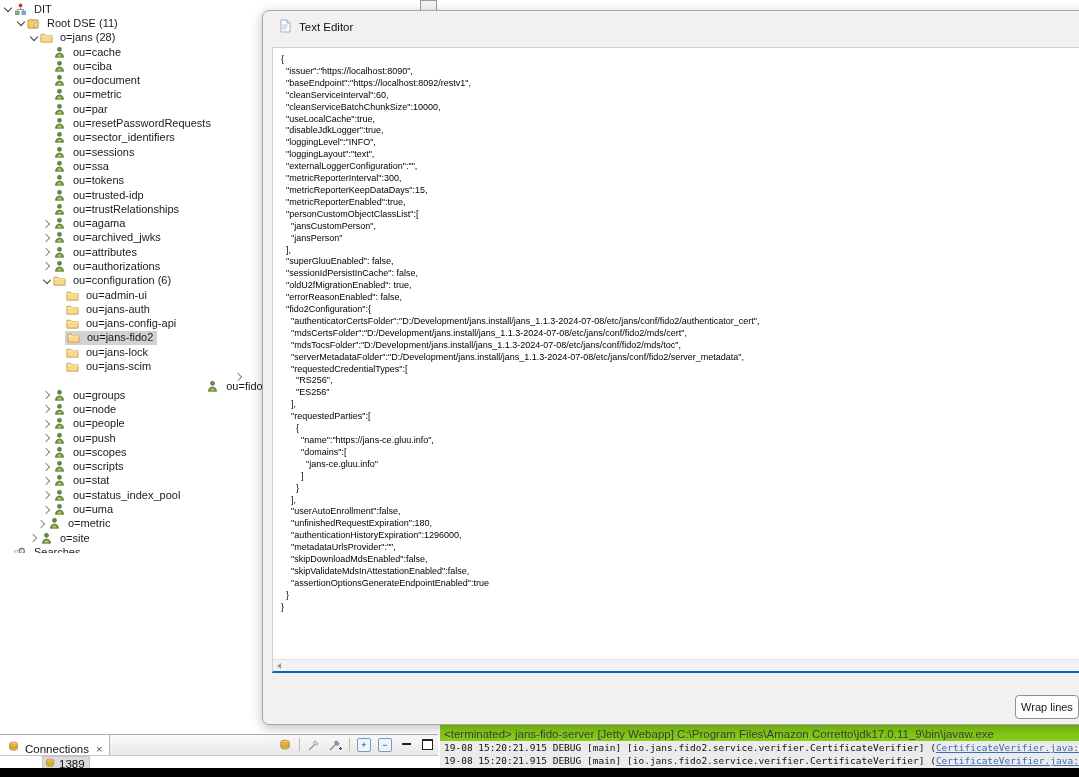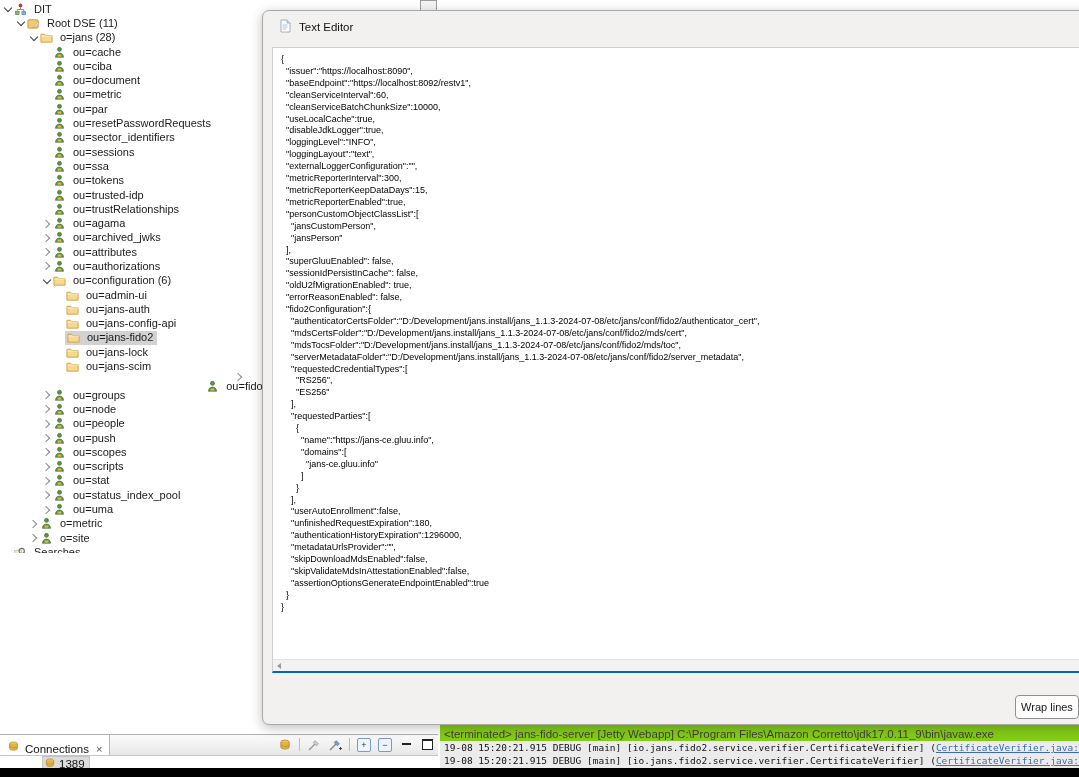--- a/index.html
+++ b/index.html
@@ -590,21 +590,21 @@
           <span class="tree-icon">
             <svg viewBox="0 0 14 14">
               <circle cx="7" cy="3.6" r="2.2" fill="#5b9144" stroke="#3e6b2d" stroke-width=".6"></circle>
               <path d="M2.6 12.2c0-3 2-4.6 4.4-4.6s4.4 1.6 4.4 4.6z" fill="#5b9144" stroke="#3e6b2d" stroke-width=".6"></path>
               <rect x="5" y="9.2" width="4" height="2.2" fill="#e3b84e"></rect>
             </svg>
           </span>
           <span class="tree-label">ou=uma</span>
         </span>
       </div>
-      <div class="tree-row" style="padding-left: 28px;">
+      <div class="tree-row" style="padding-left: 28px; margin-left: 8px;">
         <span class="chev-box">
           <span class="chev closed"></span>
         </span>
         <span style="display: inline-flex; align-items: center;">
           <span class="tree-icon">
             <svg viewBox="0 0 14 14">
               <circle cx="7" cy="3.6" r="2.2" fill="#5b9144" stroke="#3e6b2d" stroke-width=".6"></circle>
               <path d="M2.6 12.2c0-3 2-4.6 4.4-4.6s4.4 1.6 4.4 4.6z" fill="#5b9144" stroke="#3e6b2d" stroke-width=".6"></path>
               <rect x="5" y="9.2" width="4" height="2.2" fill="#e3b84e"></rect>
             </svg>

